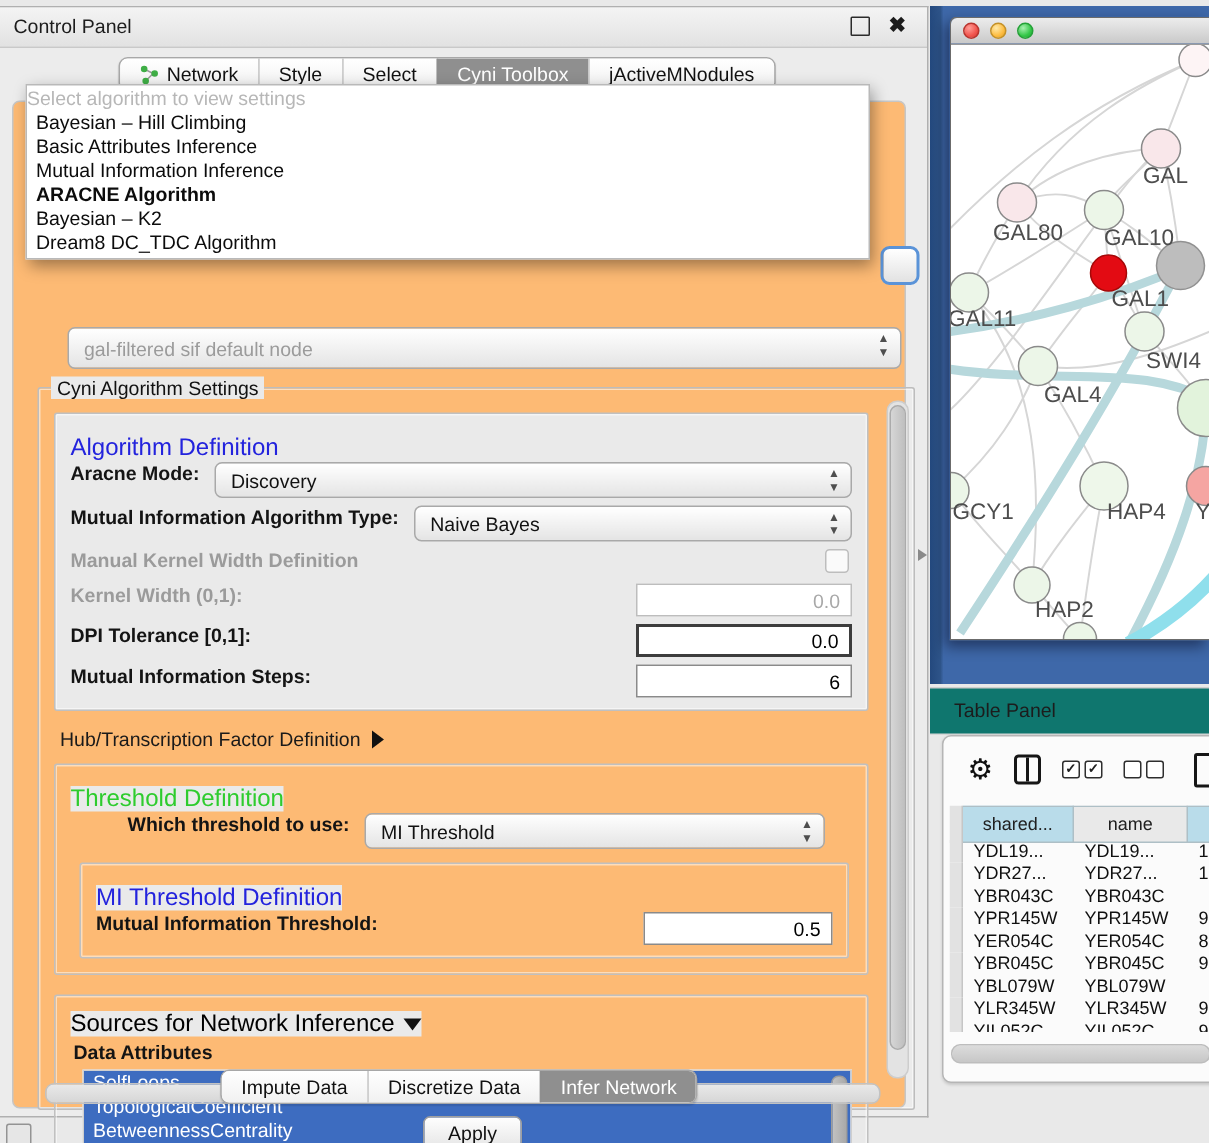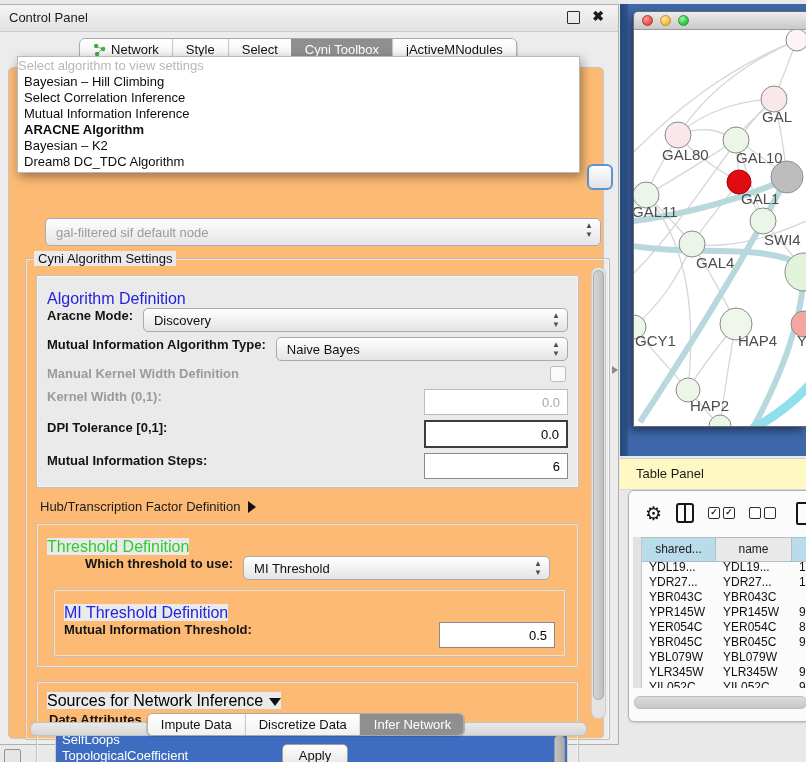--- a/index.html
+++ b/index.html
@@ -58,21 +58,21 @@
       padding:16px 30px 0 10px;}
   #cyni-group>.legend{background:#eaeaea;}
 
   .subgroup{position:relative;border:1px solid #c0c0c0;border-radius:2px;padding:14px 10px 6px 10px;
       box-shadow:inset 0 0 0 1px rgba(255,255,255,.5);}
 
   .frow{display:flex;align-items:flex-start;}
   .flabel{font-size:13px;font-weight:bold;color:#141414;white-space:nowrap;}
   .flabel.disabled{color:#9b9b9b;}
   .field{height:22px;box-sizing:border-box;border:1px solid #8a8a8a;background:#fff;font-size:13px;
-      text-align:right;padding:12px 7px;font-family:"Liberation Sans",sans-serif;}
+      text-align:right;padding:0 7px;font-family:"Liberation Sans",sans-serif;}
   .field.strong{border:2px solid #3d3d3d;}
   .field.disabled{border:1px solid #bdbdbd;color:#a8a8a8;}
   .checkbox{width:14px;height:14px;border:1px solid #bdbdbd;border-radius:3px;background:#fafafa;}
 
   #alg-def .frow{margin-bottom:5px;}
   .expander{display:flex;align-items:center;gap:8px;font-size:13px;color:#1a1a1a;margin:11px 0 9px 4px;}
   .tri-right{width:0;height:0;border-left:8px solid #111;border-top:6px solid transparent;border-bottom:6px solid transparent;}
   .tri-down{width:0;height:0;border-top:8px solid #111;border-left:6px solid transparent;border-right:6px solid transparent;display:inline-block;margin-left:6px;vertical-align:middle;}
 
   #attr-list{position:relative;margin:4px 0 4px 8px;height:67px;background:#fff;border:1px solid #cfcfcf;
@@ -100,21 +100,21 @@
       border-right:none;border-radius:5px 0 0 0;box-shadow:-3px 4px 9px rgba(0,0,20,.45);box-sizing:border-box;}
   #net-titlebar{height:18px;border-radius:4px 0 0 0;background:linear-gradient(#ececec,#c9c9c9);
       border-bottom:1px solid #9a9a9a;display:flex;align-items:center;padding-left:8px;gap:7px;box-sizing:border-box;}
   .light{width:11px;height:11px;border-radius:50%;box-sizing:border-box;}
   .light.red{background:radial-gradient(circle at 35% 30%,#ff9d97,#f1544d 60%,#c83c35);border:1px solid #b8352f;}
   .light.yellow{background:radial-gradient(circle at 35% 30%,#ffe9a8,#fdbc40 60%,#d89c27);border:1px solid #c49127;}
   .light.green{background:radial-gradient(circle at 35% 30%,#a8f0b0,#34c748 60%,#23a437);border:1px solid #25a138;}
   #net-canvas{position:relative;height:396px;background:#fff;overflow:hidden;}
 
   
-  #tp-titlebar{position:absolute;left:620px;top:458px;width:186px;height:30px;background:#fef9c3;
+  #tp-titlebar{position:absolute;left:620px;top:458px;width:186px;height:30px;background:#0f766e;
       border-top:1px solid #cfcfcf;border-bottom:1px solid #d8d8d8;}
   #tp-title{position:absolute;left:16px;top:7px;font-size:13px;color:#1c1c1c;}
   #tp-box{position:absolute;left:628px;top:490px;width:186px;height:232px;background:#fbfbfb;
       border:1px solid #b5b5b5;border-radius:6px;box-sizing:border-box;box-shadow:0 1px 2px rgba(0,0,0,.15);}
   #tp-toolbar{position:absolute;left:0;top:0;right:0;height:44px;display:flex;align-items:center;
       gap:14px;padding-left:16px;}
   .gear{font-size:19px;color:#111;line-height:1;}
   .colicon{width:17px;height:16px;border:2px solid #161616;border-radius:3px;position:relative;}
   .colicon::after{content:"";position:absolute;left:6px;top:0;bottom:0;width:2px;background:#161616;}
   .ckpair{display:flex;gap:3px;}
@@ -249,21 +249,21 @@
                   <span>▲</span>
                   <span>▼</span>
                 </span>
             </div>
           </div>
 
           <div class="subgroup" style="margin:4px 2px 4px 6px;padding-bottom:8px;">
             <span class="legend blue" style="background:#eaeaea;">MI Threshold Definition</span>
             <div class="frow">
               <span class="flabel">Mutual Information Threshold:</span>
-              <input class="field" style="width: 116px; margin-left: auto;" value="0.5">
+              <input class="field" style="width: 126px; margin-left: auto;" value="0.5">
             </div>
           </div>
         </div>
 
         <div class="subgroup" style="margin-top:13px;padding-top:10px;">
           <span class="legend" style="background:#eaeaea;"><span>Sources for Network Inference</span><span class="tri-down"></span></span>
           <div class="flabel" style="margin:2px 0 4px 2px;">Data Attributes</div>
           <div id="attr-list">
             <div class="litem">SelfLoops</div>
             <div class="litem">TopologicalCoefficient</div>
@@ -291,21 +291,21 @@
       </div>
       <div class="segment selected">
         <span>Infer Network</span>
       </div>
     </div>
   </div>
 
   <div id="algo-dropdown">
     <div class="hint">Select algorithm to view settings</div>
     <div class="item">Bayesian – Hill Climbing</div>
-    <div class="item">Select Correlation Inference</div>
+    <div class="item">Basic Attributes Inference</div>
     <div class="item">Mutual Information Inference</div>
     <div class="item selected">ARACNE Algorithm</div>
     <div class="item">Bayesian – K2</div>
     <div class="item">Dream8 DC_TDC Algorithm</div>
   </div>
 
   <div id="divider-arrow"></div>
 
   <div id="desktop">
     <div id="net-window">

